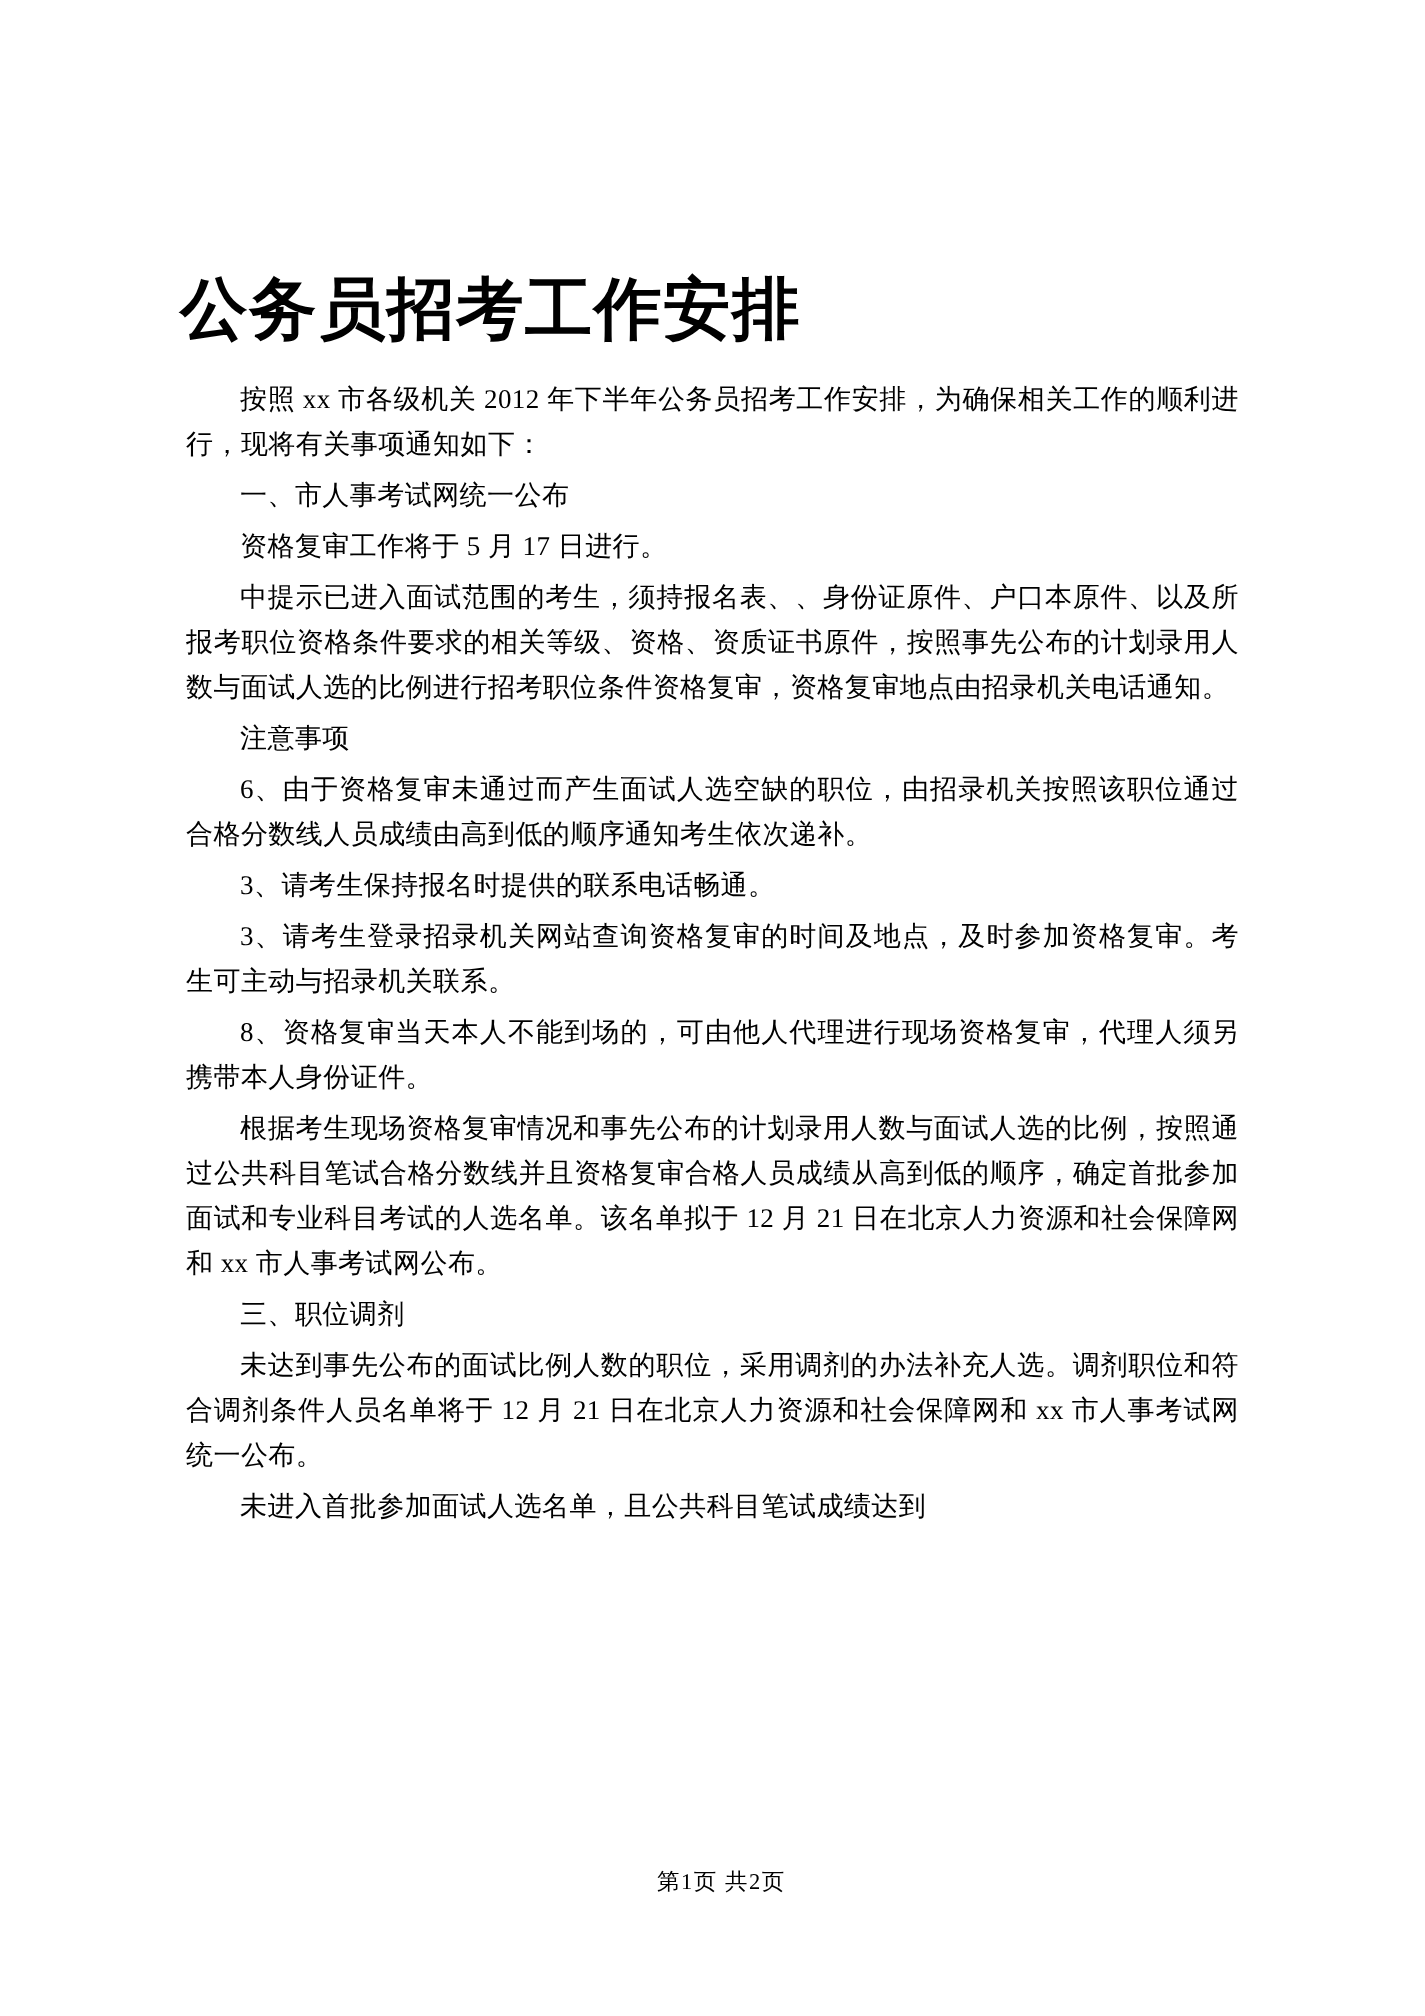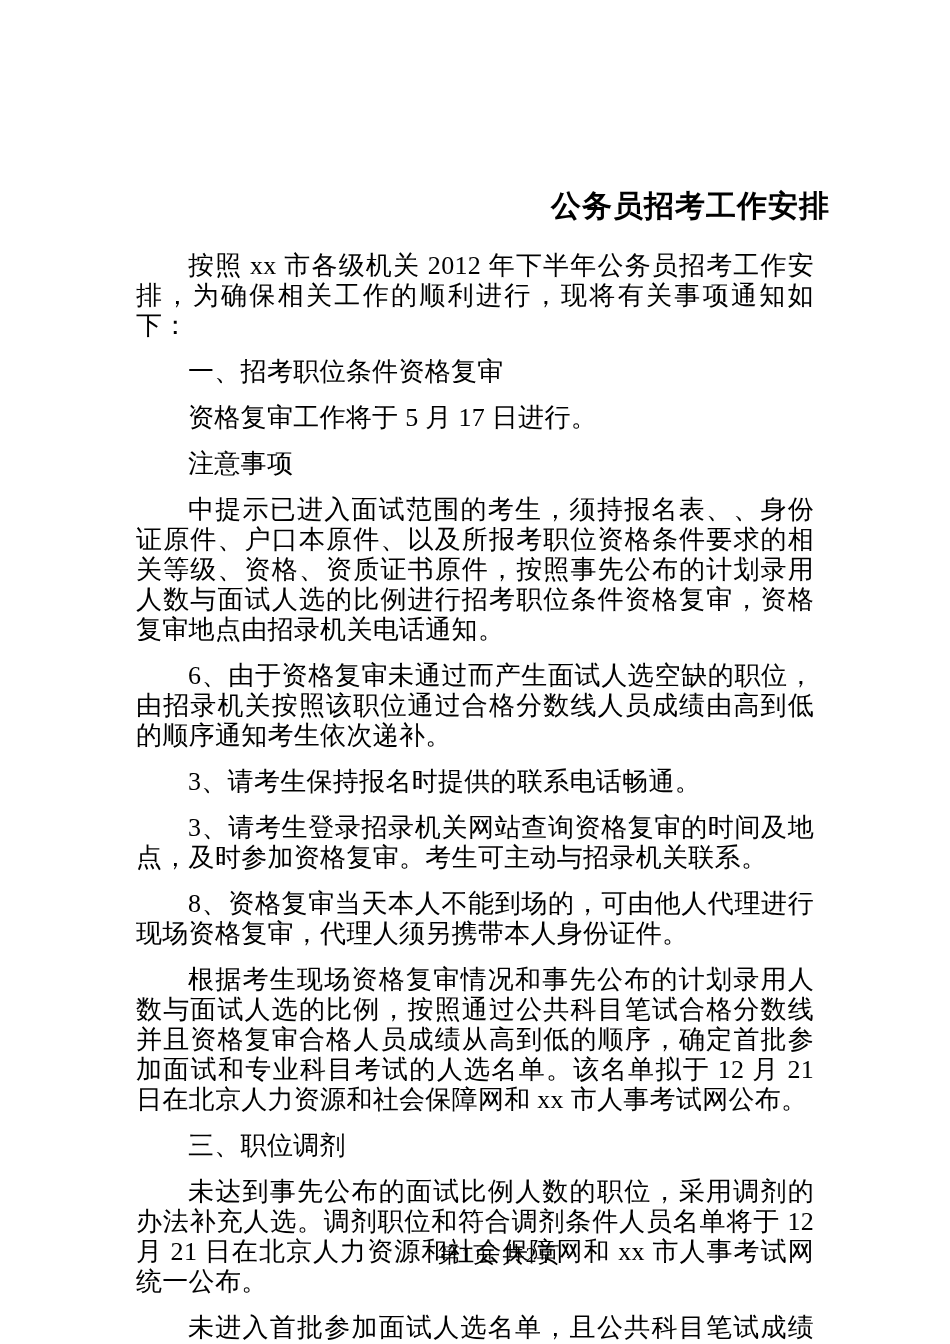--- a/index.html
+++ b/index.html
@@ -23,57 +23,57 @@
     height: 1344px;
     background: #ffffff;
   }
   .content {
     position: absolute;
     left: 120px;
     top: 184px;
     width: 710px;
   }
   .doc-title {
-    font-size: 30px;
+    font-size: 45px;
     font-weight: bold;
     line-height: 44px;
-    text-align: right;
+    text-align: left;
     margin: 0 0 23px 0;
     letter-spacing: 1px;
   }
   .para {
-    font-size: 26px;
+    font-size: 18px;
     line-height: 30px;
-    margin: 16px;
+    margin: 4px;
     text-indent: 2em;
     text-align: justify;
     text-justify: inter-ideograph;
     letter-spacing: 0.3px;
   }
   .footer {
     position: absolute;
     left: 438px;
     top: 1244px;
-    font-size: 22px;
+    font-size: 15px;
     line-height: 22px;
     letter-spacing: 1px;
     white-space: nowrap;
   }
 </style>
 </head>
 <body>
 
 <div class="page">
   <div class="content">
     <h1 class="doc-title">公务员招考工作安排</h1>
     <p class="para">按照 xx 市各级机关 2012 年下半年公务员招考工作安排，为确保相关工作的顺利进行，现将有关事项通知如下：</p>
-    <p class="para">一、招考职位条件资格复审</p>
+    <p class="para">一、市人事考试网统一公布</p>
     <p class="para">资格复审工作将于 5 月 17 日进行。</p>
+    <p class="para">中提示已进入面试范围的考生，须持报名表、、身份证原件、户口本原件、以及所报考职位资格条件要求的相关等级、资格、资质证书原件，按照事先公布的计划录用人数与面试人选的比例进行招考职位条件资格复审，资格复审地点由招录机关电话通知。</p>
     <p class="para">注意事项</p>
-    <p class="para">中提示已进入面试范围的考生，须持报名表、、身份证原件、户口本原件、以及所报考职位资格条件要求的相关等级、资格、资质证书原件，按照事先公布的计划录用人数与面试人选的比例进行招考职位条件资格复审，资格复审地点由招录机关电话通知。</p>
     <p class="para">6、由于资格复审未通过而产生面试人选空缺的职位，由招录机关按照该职位通过合格分数线人员成绩由高到低的顺序通知考生依次递补。</p>
     <p class="para">3、请考生保持报名时提供的联系电话畅通。</p>
     <p class="para">3、请考生登录招录机关网站查询资格复审的时间及地点，及时参加资格复审。考生可主动与招录机关联系。</p>
     <p class="para">8、资格复审当天本人不能到场的，可由他人代理进行现场资格复审，代理人须另携带本人身份证件。</p>
     <p class="para">根据考生现场资格复审情况和事先公布的计划录用人数与面试人选的比例，按照通过公共科目笔试合格分数线并且资格复审合格人员成绩从高到低的顺序，确定首批参加面试和专业科目考试的人选名单。该名单拟于 12 月 21 日在北京人力资源和社会保障网和 xx 市人事考试网公布。</p>
     <p class="para">三、职位调剂</p>
     <p class="para">未达到事先公布的面试比例人数的职位，采用调剂的办法补充人选。调剂职位和符合调剂条件人员名单将于 12 月 21 日在北京人力资源和社会保障网和 xx 市人事考试网统一公布。</p>
     <p class="para">未进入首批参加面试人选名单，且公共科目笔试成绩达到</p>
   </div>
   <div class="footer">第1页 共2页</div>

